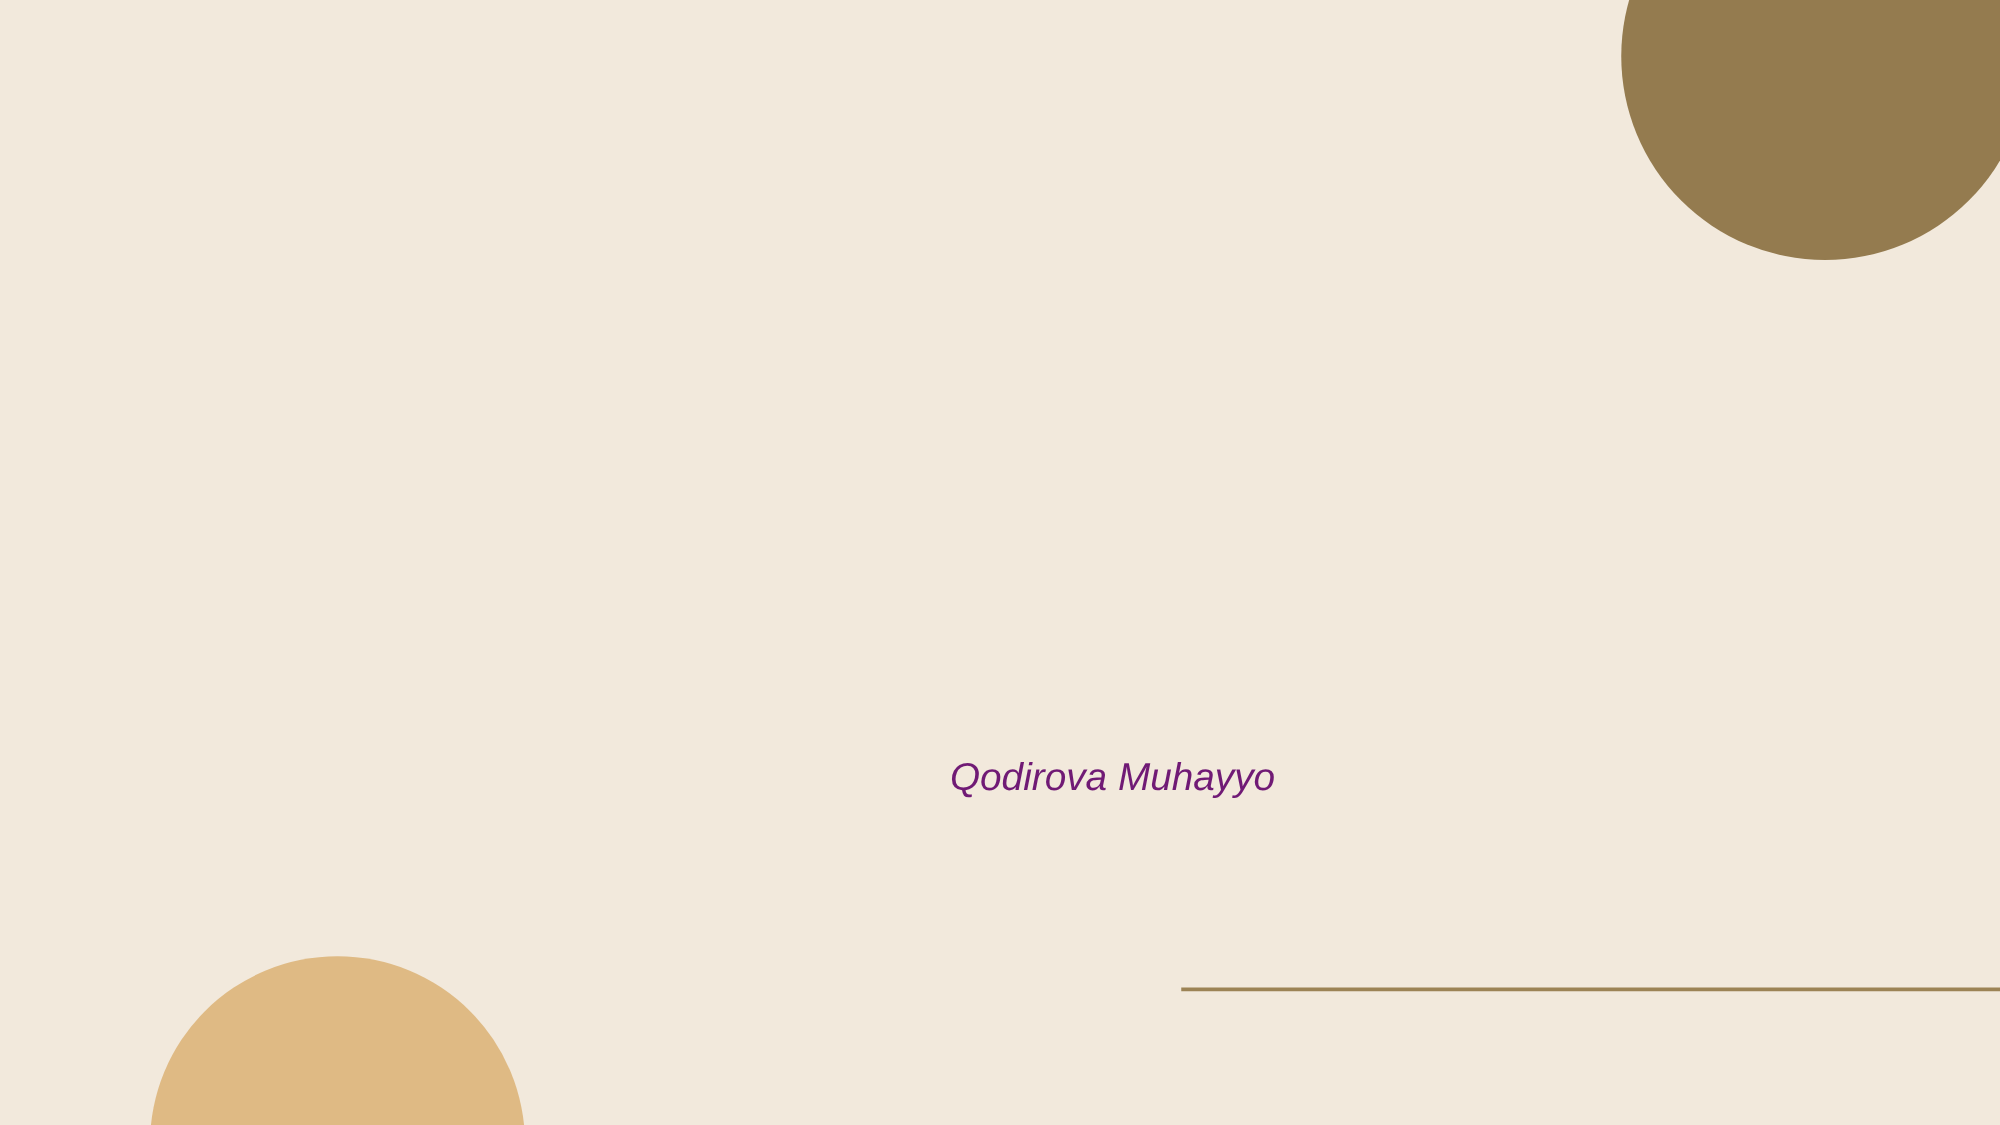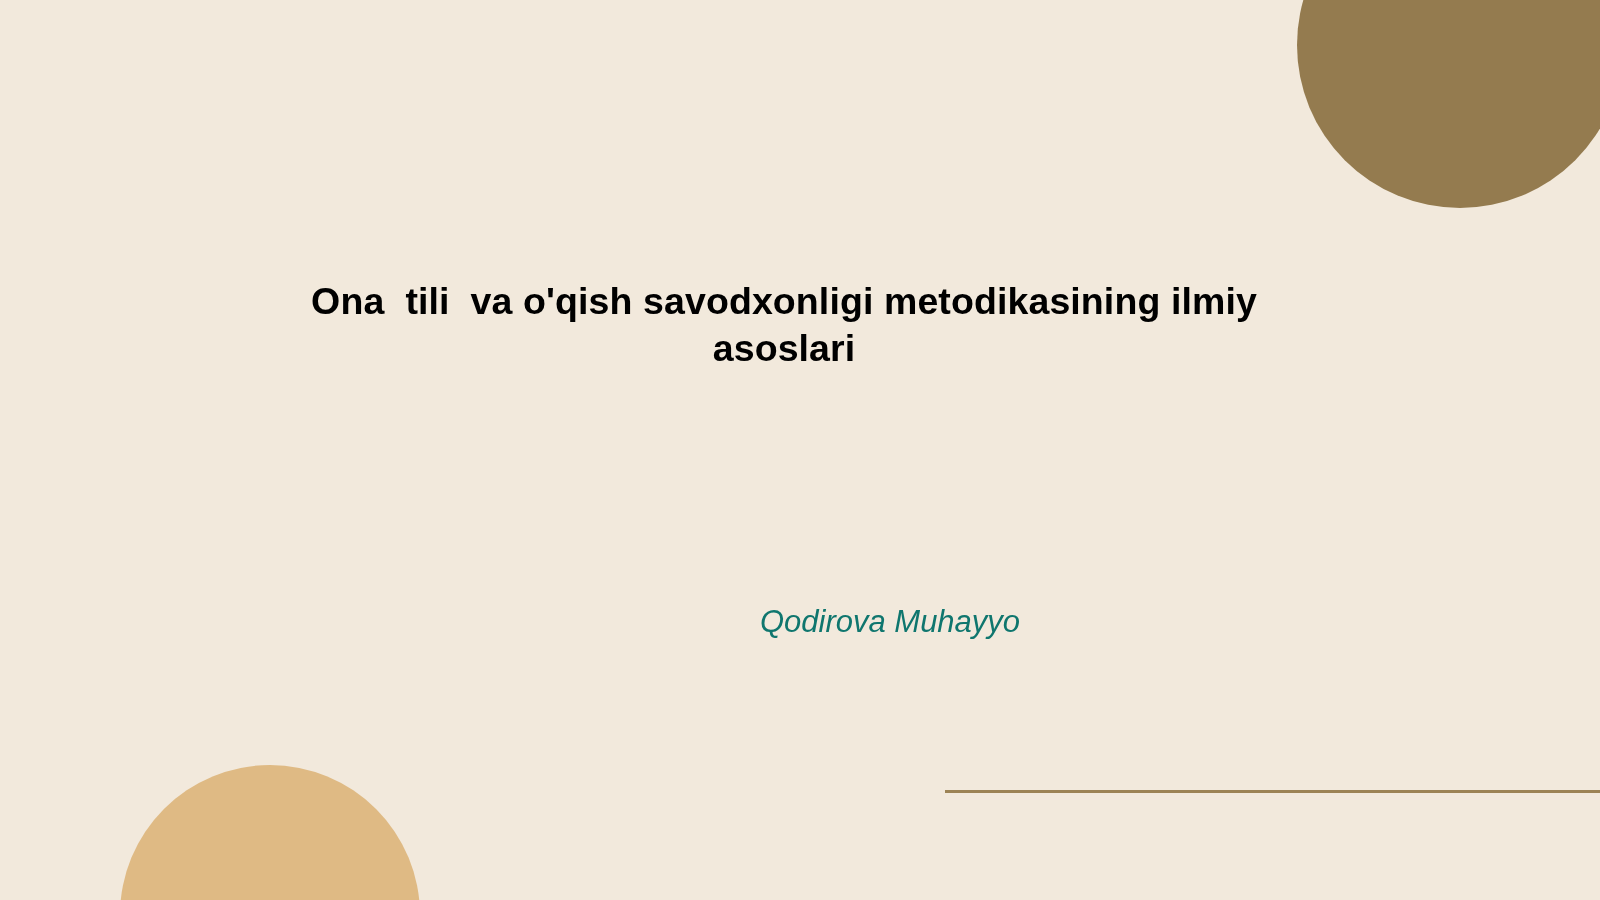--- a/index.html
+++ b/index.html
@@ -80,36 +80,33 @@
     text-align: center;
   }
 
   .author-text {
     margin: 0;
     font-family: "Liberation Sans", sans-serif;
     font-size: 31px;
     font-style: italic;
     font-weight: normal;
     line-height: 1.2;
-    color: #0f766e;
+    color: #701a75;
     white-space: pre-wrap;
   }
 </style>
 </head>
 <body>
 
 <div id="slide">
 
   <div class="shape-circle-top-right"></div>
 
   <div class="shape-circle-bottom-left"></div>
 
   <div class="shape-rule"></div>
 
-  <div class="title-block">
-    <h1 class="title-text">Ona  tili  va o'qish savodxonligi metodikasining ilmiy  asoslari</h1>
-  </div>
 
   <div class="author-block">
     <p class="author-text">Qodirova Muhayyo</p>
   </div>
 
 </div>
 
 </body></html>

